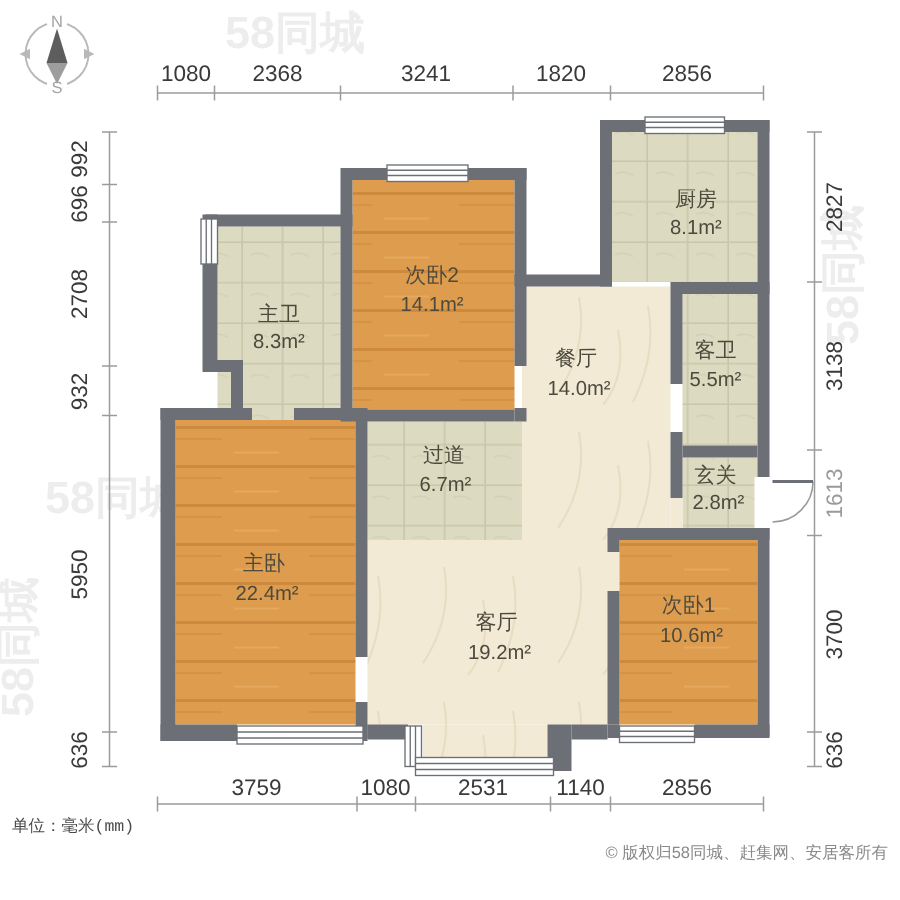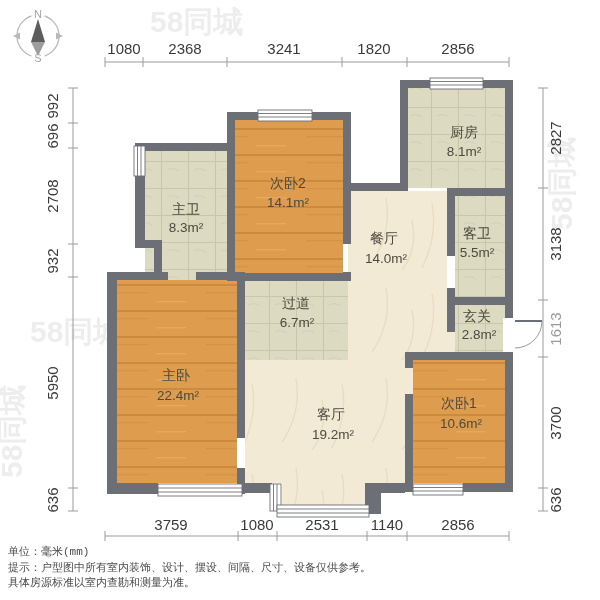--- a/index.html
+++ b/index.html
@@ -245,15 +245,14 @@
 
     <text class="room-name" x="331" y="419" text-anchor="middle">客厅</text>
     <text class="room-area" x="333" y="439" text-anchor="middle">19.2m²</text>
 
     <text class="room-name" x="459" y="408" text-anchor="middle">次卧1</text>
     <text class="room-area" x="461" y="428" text-anchor="middle">10.6m²</text>
   </g>
 </svg>
 
   <div class="footer" id="footer-unit">单位：毫米(mm)</div>
-  <div class="footer" id="footer-tip1">提示：户型图中所有室内装饰、设计、摆设、间隔、尺寸、设备仅供参考。</div>
-  <div class="footer" id="footer-tip2">具体房源标准以室内查勘和测量为准。</div>
+  <div id="footer-copy">© 版权归58同城、赶集网、安居客所有</div>
 </div>
 
 </body></html>

